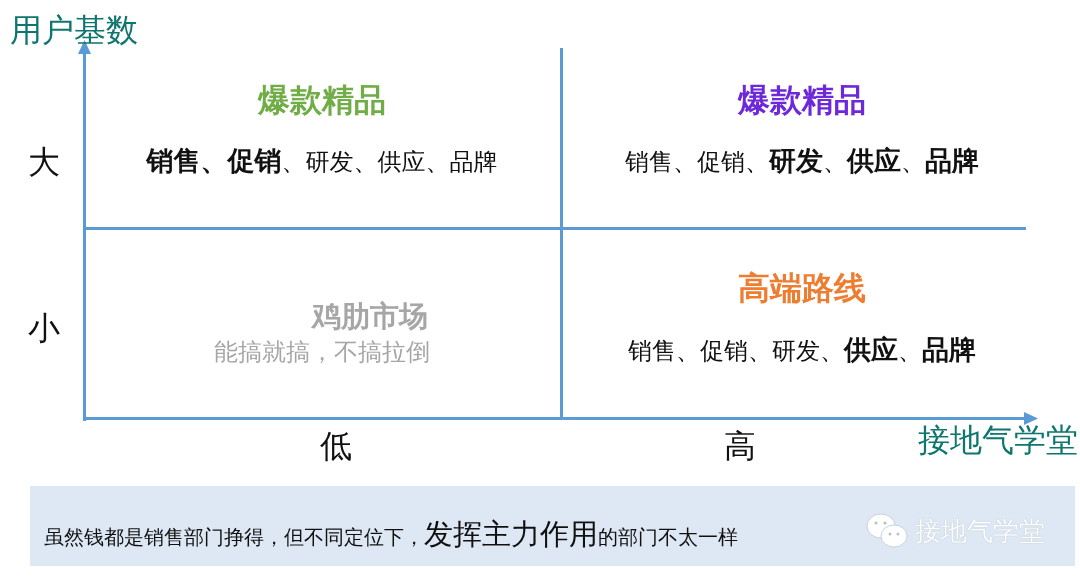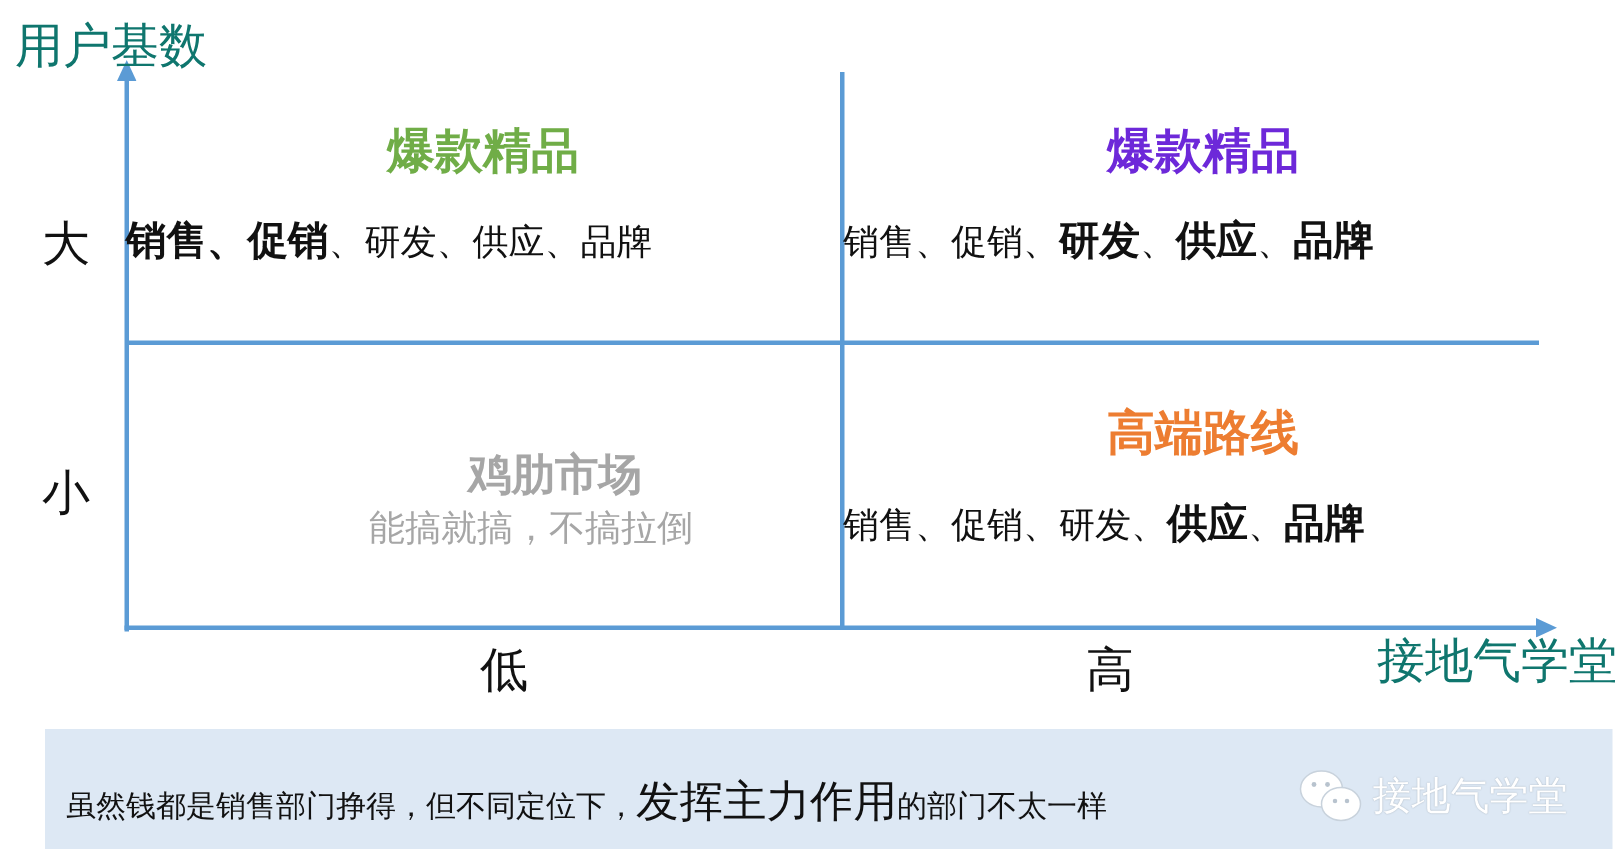--- a/index.html
+++ b/index.html
@@ -3,21 +3,21 @@
 <meta charset="utf-8">
 <style>
   html, body { margin: 0; padding: 0; background: #ffffff; }
   body { width: 1080px; height: 578px; position: relative; overflow: hidden;
          font-family: "DejaVu Sans", "Liberation Sans", sans-serif; color: #111; }
   .abs { position: absolute; }
   .line { position: absolute; background: #5b9bd5; }
   .axis-title { font-size: 32px; color: #0f766e; white-space: nowrap; line-height: 1; }
   .tick { font-size: 32px; color: #111; line-height: 1; }
   .quad-title { position: absolute; font-size: 32px; font-weight: bold; text-align: center; white-space: nowrap; line-height: 1; }
-  .quad-depts { position: absolute; font-size: 24px; white-space: nowrap; line-height: 1; color: #111; }
+  .quad-depts { position: absolute; font-size: 24px; text-align: center; white-space: nowrap; line-height: 1; color: #111; }
   .quad-depts .bold { font-weight: bold; font-size: 27px; }
   .quad-depts .norm { font-weight: normal; }
   .gray-sub { position: absolute; font-size: 24px; color: #a6a6a6; white-space: nowrap; line-height: 1; text-align: center; }
   .banner { position: absolute; left: 30px; top: 486px; width: 1045px; height: 80px; background: #dde8f4; }
   .banner-text { position: absolute; left: 14px; top: 34px; font-size: 20px; white-space: nowrap; color: #111; line-height: 1; }
   .banner-text .big { font-size: 29px; }
   .watermark { position: absolute; left: 835px; top: 26px; display: flex; align-items: center; gap: 6px; }
   .watermark-text { font-size: 26px; color: #ffffff; text-shadow: 0 0 1px #9aa7b4; white-space: nowrap; line-height: 1; }
 </style>
 </head>
@@ -48,21 +48,21 @@
 <div class="quad-depts" style="left:84px; width:476px; top:147px;">
   <span class="bold">销售</span><span class="bold">、</span><span class="bold">促销</span><span class="norm">、研发、供应、品牌</span>
 </div>
 
 <div class="quad-title" style="left:562px; width:480px; top:84px; color:#6d28d9;">爆款精品</div>
 <div class="quad-depts" style="left:562px; width:480px; top:147px;">
   <span class="norm">销售、促销、</span><span class="bold">研发</span><span class="norm">、</span><span class="bold">供应</span><span class="norm">、</span><span class="bold">品牌</span>
 </div>
 
 <div class="quad-title" style="left:84px; width:572px; top:302px; font-size:29px; color:#a6a6a6;">鸡肋市场</div>
-<div class="gray-sub" style="left:84px; width:476px; top:340px;margin-left:32px;">能搞就搞，不搞拉倒</div>
+<div class="gray-sub" style="left:84px; width:476px; top:340px;">能搞就搞，不搞拉倒</div>
 
 <div class="quad-title" style="left:562px; width:480px; top:272px; color:#ed7d31;">高端路线</div>
 <div class="quad-depts" style="left:562px; width:480px; top:336px;">
   <span class="norm">销售、促销、研发、</span><span class="bold">供应</span><span class="norm">、</span><span class="bold">品牌</span>
 </div>
 
 <div class="banner">
   <div class="banner-text">
     <span>虽然钱都是销售部门挣得，但不同定位下，</span><span class="big">发挥主力作用</span><span>的部门不太一样</span>
   </div>

